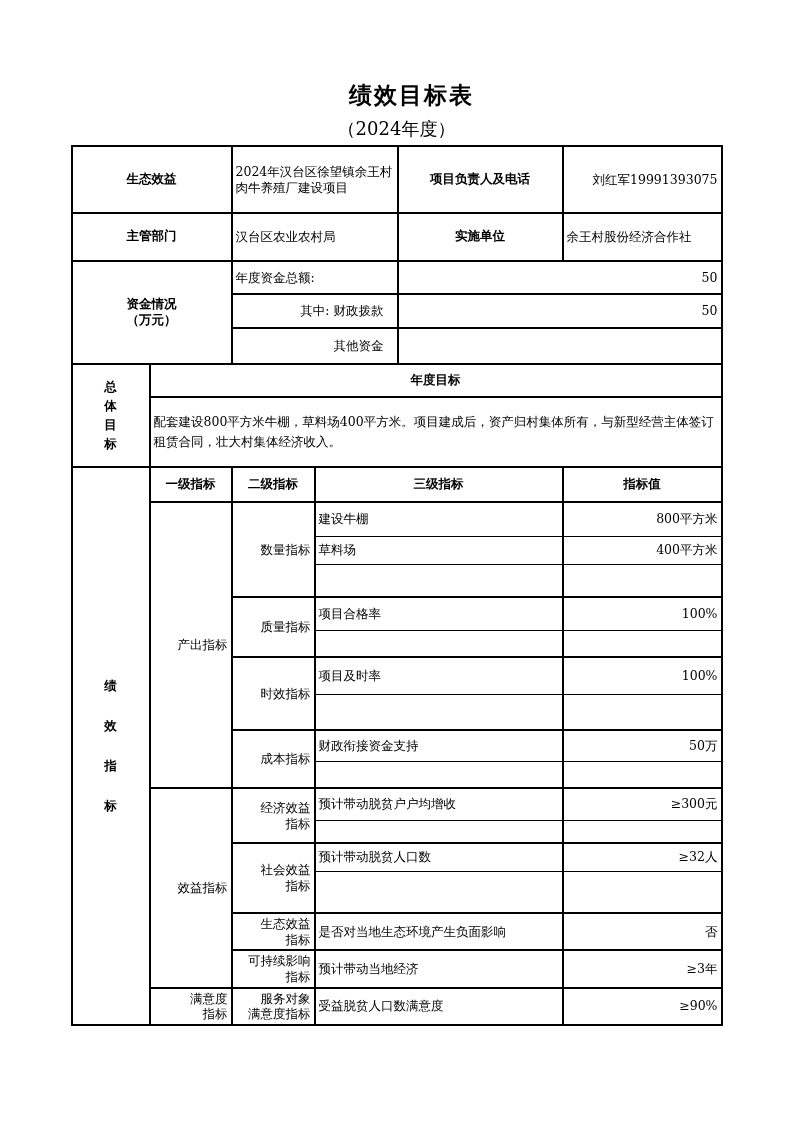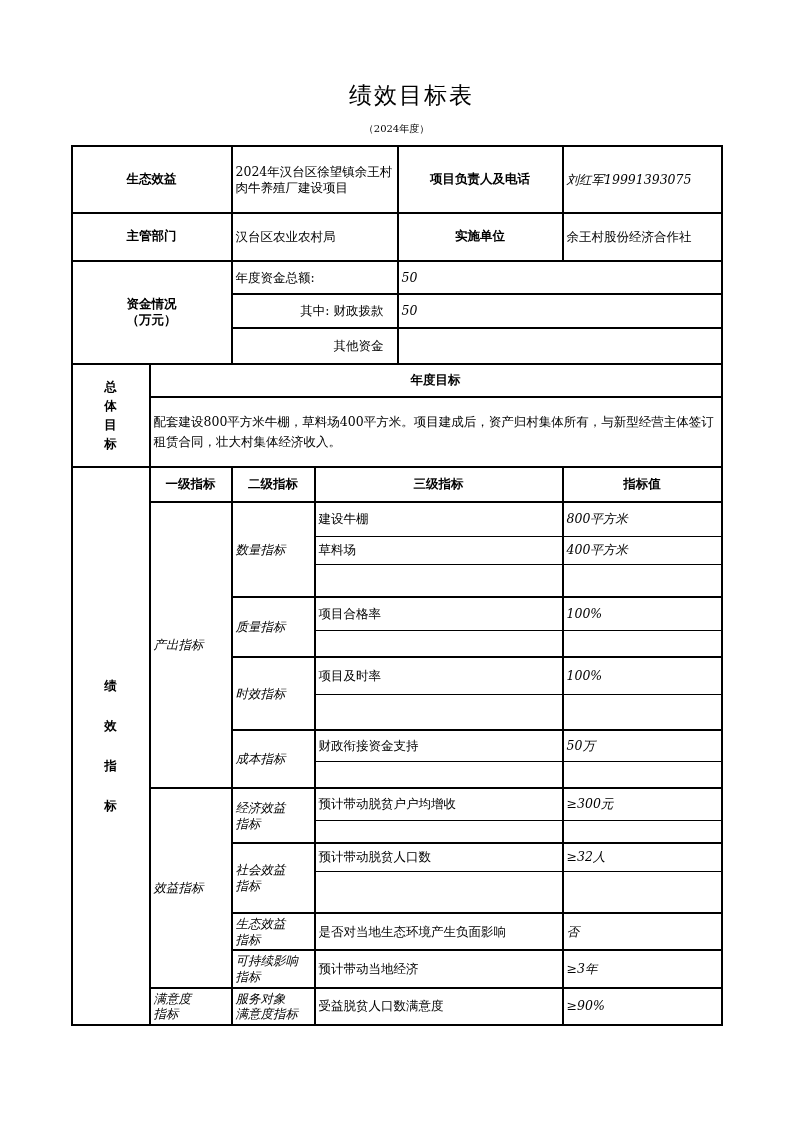--- a/index.html
+++ b/index.html
@@ -10,51 +10,51 @@
     height: 1122px;
     margin: 0 auto;
     background: #ffffff;
     color: #000000;
     font-family: "DejaVu Serif", "Liberation Serif", serif;
   }
   .page-title {
     padding-top: 82px;
     text-align: center;
     font-family: "Liberation Sans", "DejaVu Sans", sans-serif;
-    font-weight: 400;
+    font-weight: 700;
     font-size: 23px;
     line-height: 26px;
     letter-spacing: 2px;
     padding-left: 30px;
   }
   .page-subtitle {
     margin-top: 13px;
     text-align: center;
-    font-size: 10px;
+    font-size: 18px;
     line-height: 15px;
   }
   table.form {
     width: 650px;
     margin: 9px auto 0 auto;
     border-collapse: collapse;
     table-layout: fixed;
     border: 2px solid #000;
   }
   td {
     border-right: 2px solid #000;
     border-bottom: 2px solid #000;
     font-size: 12.5px;
     line-height: 1.25;
     padding: 2px 3px;
     vertical-align: middle;
     text-align: left;
     overflow: hidden;
   }
   td.tb { border-bottom-width: 1px; margin-left: 43px; }           
-  td.ctr { text-align: left; font-style: italic; }
+  td.ctr { text-align: right; }
   td.rgt { text-align: right; padding-right: 13px; }
   td.b {
     font-family: "Liberation Sans", "DejaVu Sans", sans-serif;
     font-weight: 700;
     text-align: center;
   }
   td.pre { white-space: pre-line; }
   td.vert {
     white-space: pre-line;
     text-align: center;

